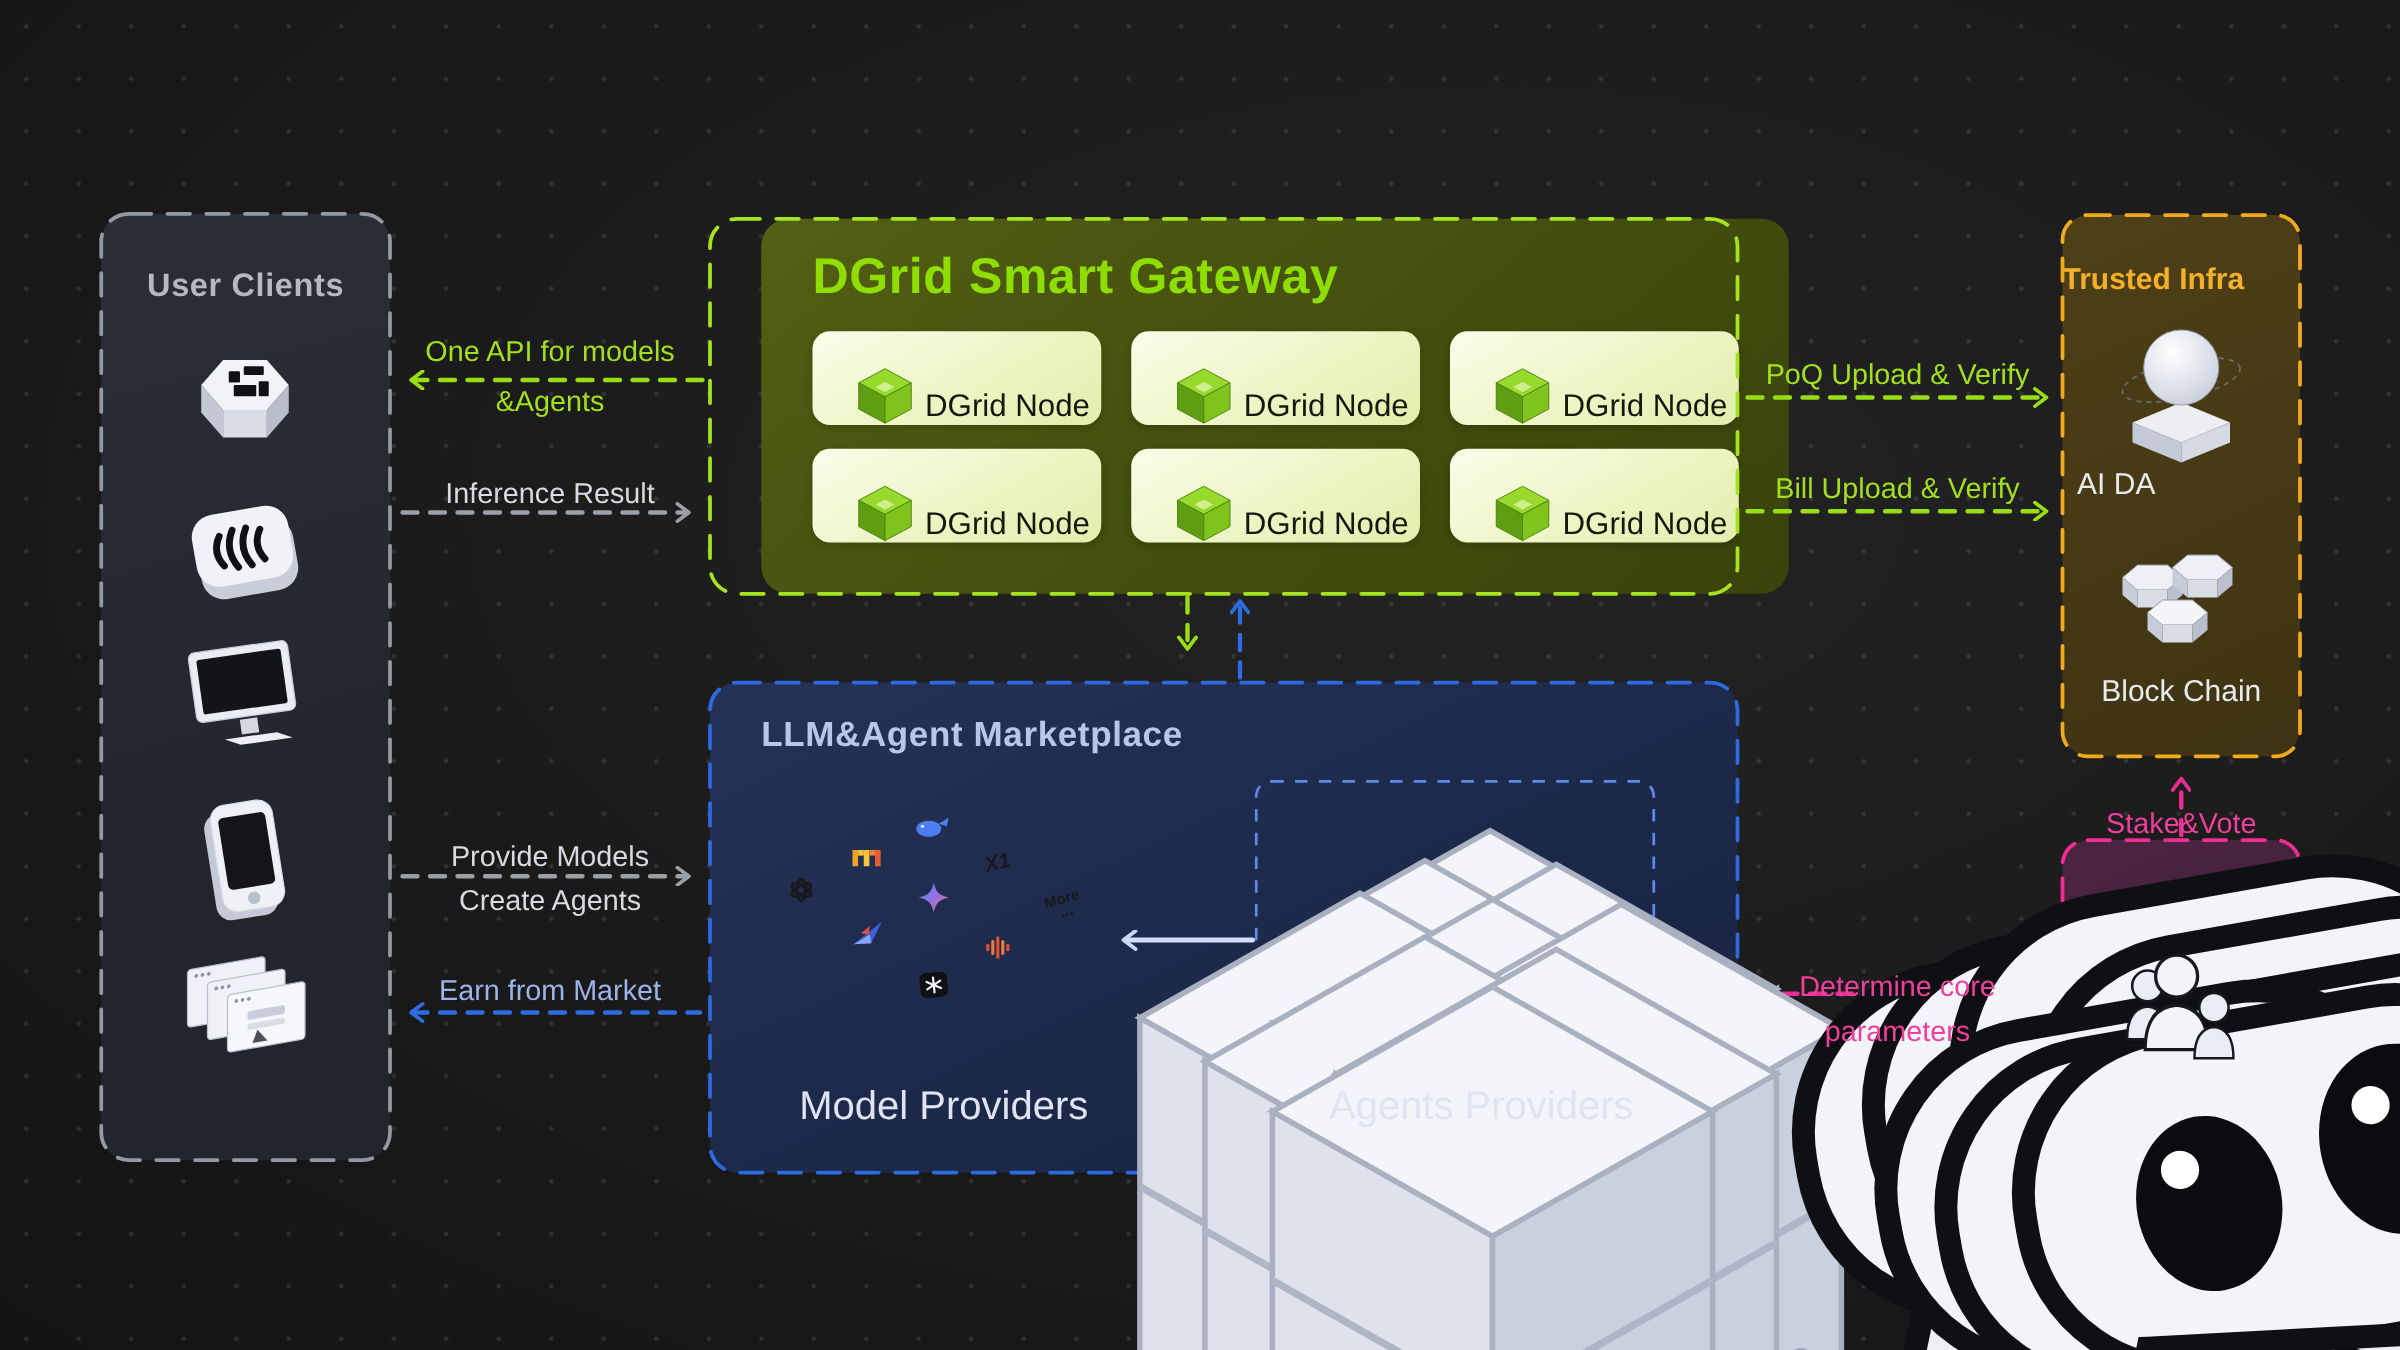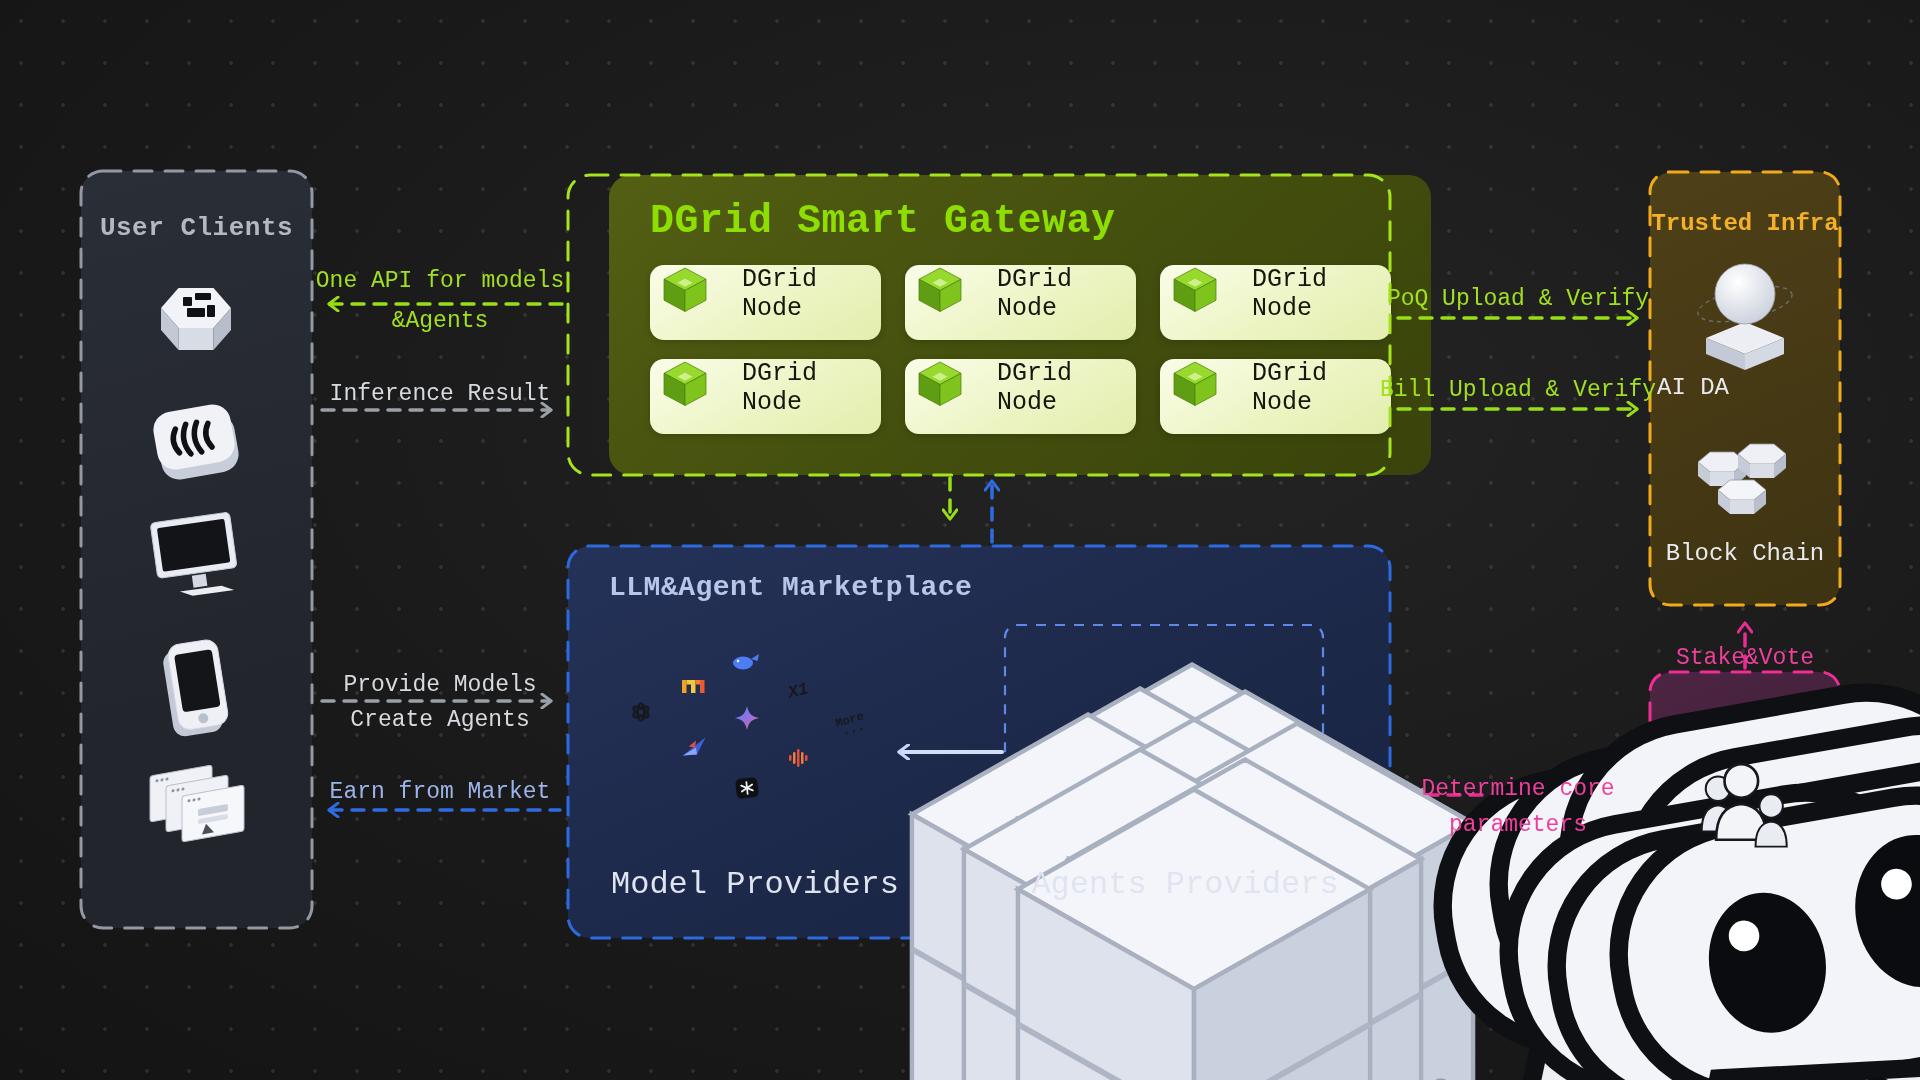--- a/index.html
+++ b/index.html
@@ -1,38 +1,38 @@
 <!DOCTYPE html>
 <html><head>
 <meta charset="utf-8">
 <style>
   html,body{margin:0;padding:0;background:#101010;}
   #canvas{
     position:relative;width:1920px;height:1080px;overflow:hidden;
-    font-family:Liberation Mono, monospace;
+    font-family:Liberation Sans, sans-serif;
     background-color:#1c1c1c;
     background-image:
       radial-gradient(circle,rgba(205,210,216,0.13) 1.5px,transparent 2.1px),
       radial-gradient(ellipse at 62% 38%, #242424 0%, #1a1a1a 55%, #141414 100%);
     background-size:42px 42px,100% 100%;
   }
   .panel{position:absolute;border-radius:22px;}
   #p-user{left:81px;top:171px;width:231px;height:757px;background:linear-gradient(165deg,#2a2e36 0%,#22252c 70%);}
   #p-gateway{left:568px;top:175px;width:822px;height:300px;background:linear-gradient(140deg,#535f13 0%,#45510e 45%,#39430b 100%);margin-left:41px;}
   #p-market{left:568px;top:546px;width:822px;height:392px;background:linear-gradient(155deg,#253258 0%,#1c2848 60%,#192343 100%);}
   #p-trusted{left:1650px;top:172px;width:190px;height:433px;background:linear-gradient(155deg,#4e4017 0%,#3e3312 100%);}
   #p-dao{left:1650px;top:672px;width:190px;height:245px;background:linear-gradient(155deg,#4c2542 0%,#3a1c33 100%);}
 
   .uc-title{position:absolute;top:42px;left:0;width:100%;text-align:center;font-size:26px;font-weight:bold;color:#b4b8bf;letter-spacing:.5px;}
   .gw-title{position:absolute;left:41px;top:24px;font-size:40px;font-weight:bold;color:#8ede04;letter-spacing:.5px;}
   .mp-title{position:absolute;left:41px;top:26px;font-size:28px;font-weight:bold;color:#b7c6ea;letter-spacing:.5px;}
-  .ti-title{position:absolute;top:38px;left:0;width:100%;text-align:center;font-size:24px;font-weight:bold;color:#f3b028;}
+  .ti-title{position:absolute;top:38px;left:0;width:100%;text-align:left;font-size:24px;font-weight:bold;color:#f3b028;}
   .dao-title{position:absolute;top:36px;left:0;width:100%;text-align:center;font-size:27px;font-weight:bold;color:#f43aa0;letter-spacing:1px;}
 
-  .node-card{position:absolute;width:231px;height:75px;border-radius:14px;display:flex;align-items:flex-start;gap:33px;padding-left:11px;box-sizing:border-box;
+  .node-card{position:absolute;width:231px;height:75px;border-radius:14px;display:flex;align-items:flex-end;gap:8px;padding-left:34px;box-sizing:border-box;
     background:linear-gradient(150deg,#fafde9 0%,#edf4c4 55%,#e2eead 100%);
     box-shadow:0 2px 6px rgba(20,30,0,0.25);}
   .node-card span{font-size:25px;color:#16180d;}
   .node-card svg{width:48px;height:48px;flex:0 0 auto;}
 
   .lbl{position:absolute;transform:translateX(-50%);white-space:nowrap;font-size:23px;z-index:6;}
   .lbl.green{color:#a2df1e;}
   .lbl.gray{color:#d7dadf;}
   .lbl.blue{color:#9db4ea;}
   .lbl.pink{color:#ef3f9c;margin-top:12px;}

